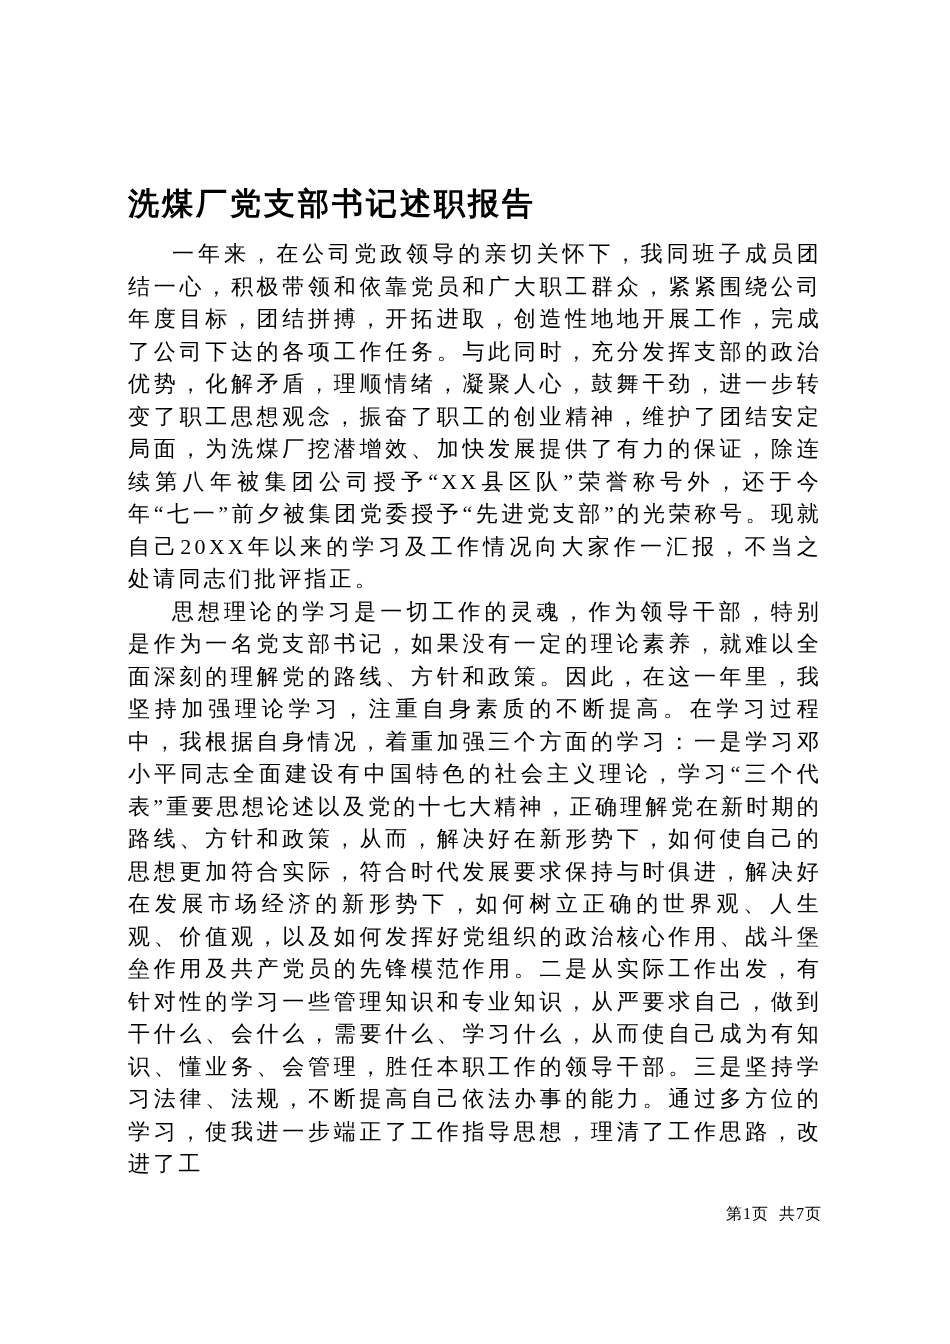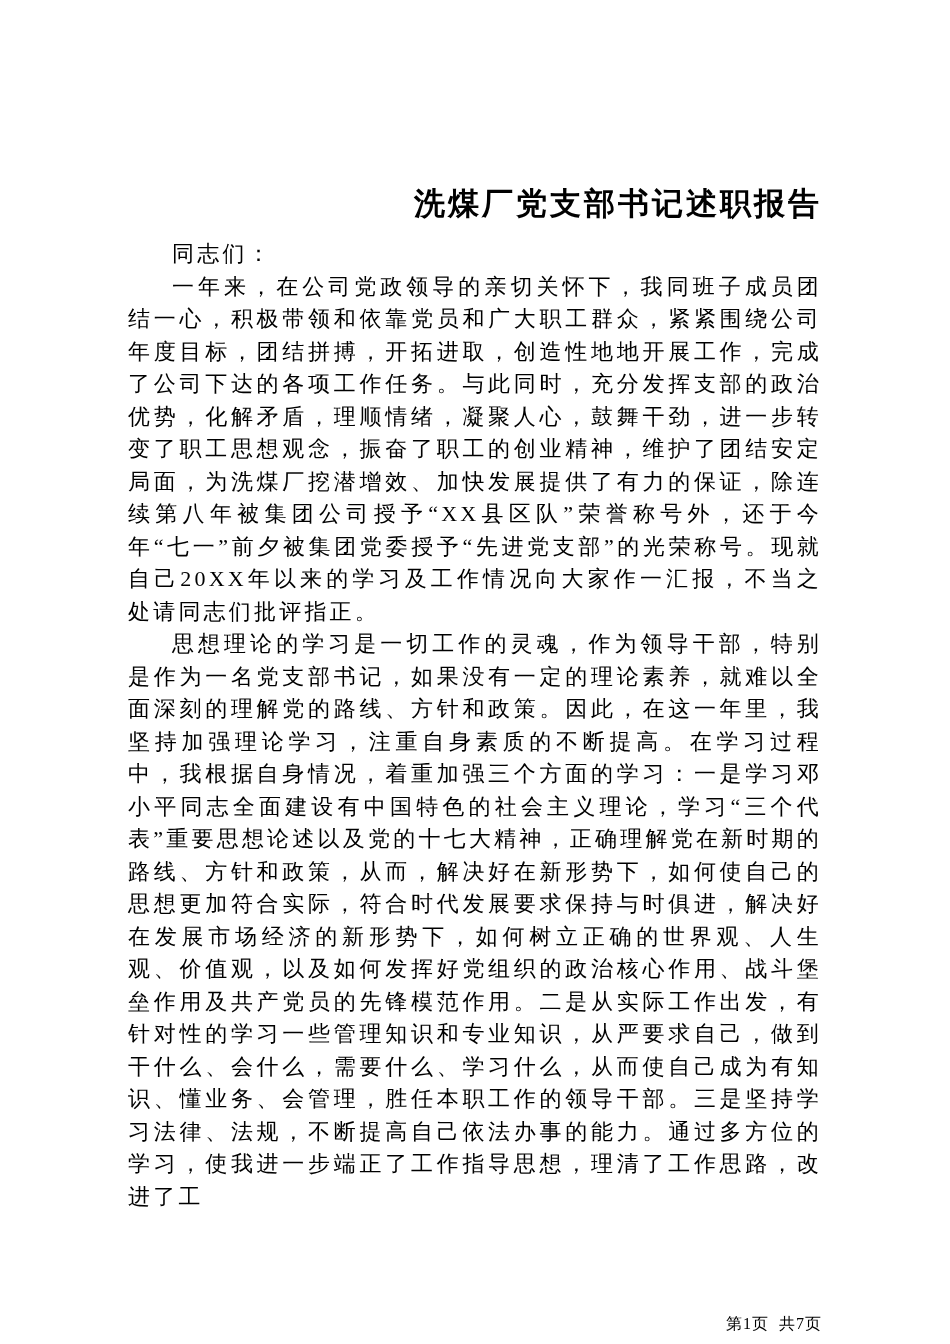--- a/index.html
+++ b/index.html
@@ -18,60 +18,59 @@
   .page {
     position: relative;
     box-sizing: border-box;
     width: 950px;
     height: 1344px;
     padding: 184px 128px 0 128px;
     background: #ffffff;
   }
   .doc-title {
     margin: 0 0 14px 0;
-    text-align: right;
+    text-align: left;
     font-family: "Liberation Sans", "DejaVu Sans", sans-serif;
     font-weight: bold;
     font-size: 31px;
     line-height: 40px;
     letter-spacing: 3px;
     color: #000000;
   }
   .para {
     margin: 0;
     font-size: 22px;
     line-height: 32.5px;
     letter-spacing: 3.2px;
     text-align: justify;
     text-indent: 2em;
     word-break: break-all;
     color: #000000;
   }
   .footer {
     position: absolute;
-    top: 1314px;
+    top: 1204px;
     right: 128px;
     font-size: 16px;
     letter-spacing: 1px;
     color: #000000;
     white-space: nowrap;
   }
   .footer .total {
     margin-left: 10px;
   }
 </style>
 </head>
 <body>
 
 <div class="page">
 
   <h1 class="doc-title">洗煤厂党支部书记述职报告</h1>
 
 
-  <p class="para">同志们：</p>
 
   <p class="para">一年来，在公司党政领导的亲切关怀下，我同班子成员团结一心，积极带领和依靠党员和广大职工群众，紧紧围绕公司年度目标，团结拼搏，开拓进取，创造性地地开展工作，完成了公司下达的各项工作任务。与此同时，充分发挥支部的政治优势，化解矛盾，理顺情绪，凝聚人心，鼓舞干劲，进一步转变了职工思想观念，振奋了职工的创业精神，维护了团结安定局面，为洗煤厂挖潜增效、加快发展提供了有力的保证，除连续第八年被集团公司授予“XX县区队”荣誉称号外，还于今年“七一”前夕被集团党委授予“先进党支部”的光荣称号。现就自己20XX年以来的学习及工作情况向大家作一汇报，不当之处请同志们批评指正。</p>
 
 
   <p class="para">思想理论的学习是一切工作的灵魂，作为领导干部，特别是作为一名党支部书记，如果没有一定的理论素养，就难以全面深刻的理解党的路线、方针和政策。因此，在这一年里，我坚持加强理论学习，注重自身素质的不断提高。在学习过程中，我根据自身情况，着重加强三个方面的学习：一是学习邓小平同志全面建设有中国特色的社会主义理论，学习“三个代表”重要思想论述以及党的十七大精神，正确理解党在新时期的路线、方针和政策，从而，解决好在新形势下，如何使自己的思想更加符合实际，符合时代发展要求保持与时俱进，解决好在发展市场经济的新形势下，如何树立正确的世界观、人生观、价值观，以及如何发挥好党组织的政治核心作用、战斗堡垒作用及共产党员的先锋模范作用。二是从实际工作出发，有针对性的学习一些管理知识和专业知识，从严要求自己，做到干什么、会什么，需要什么、学习什么，从而使自己成为有知识、懂业务、会管理，胜任本职工作的领导干部。三是坚持学习法律、法规，不断提高自己依法办事的能力。通过多方位的学习，使我进一步端正了工作指导思想，理清了工作思路，改进了工</p>
 
   <div class="footer">
     <span class="current">第1页</span><span class="total">共7页</span>
   </div>
 

